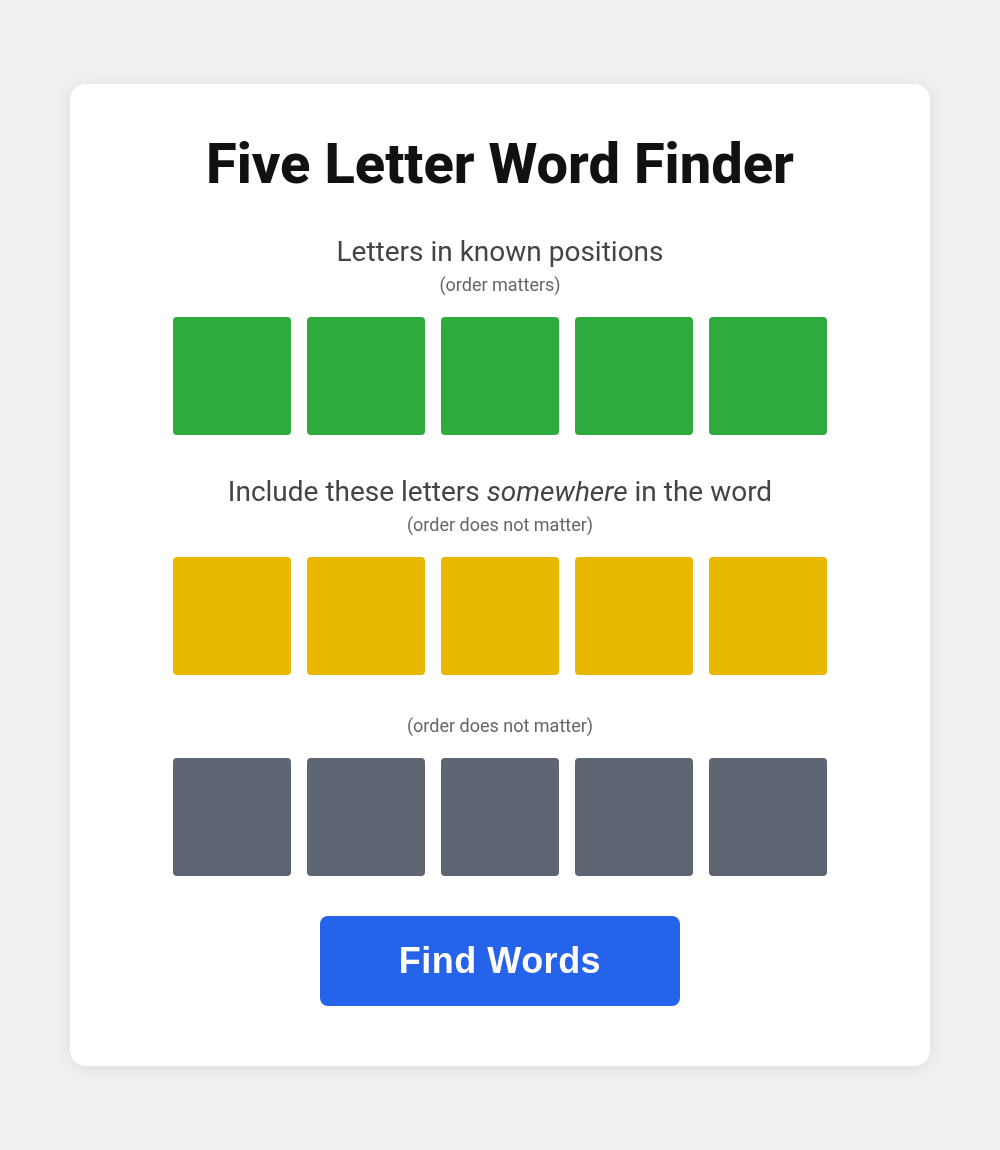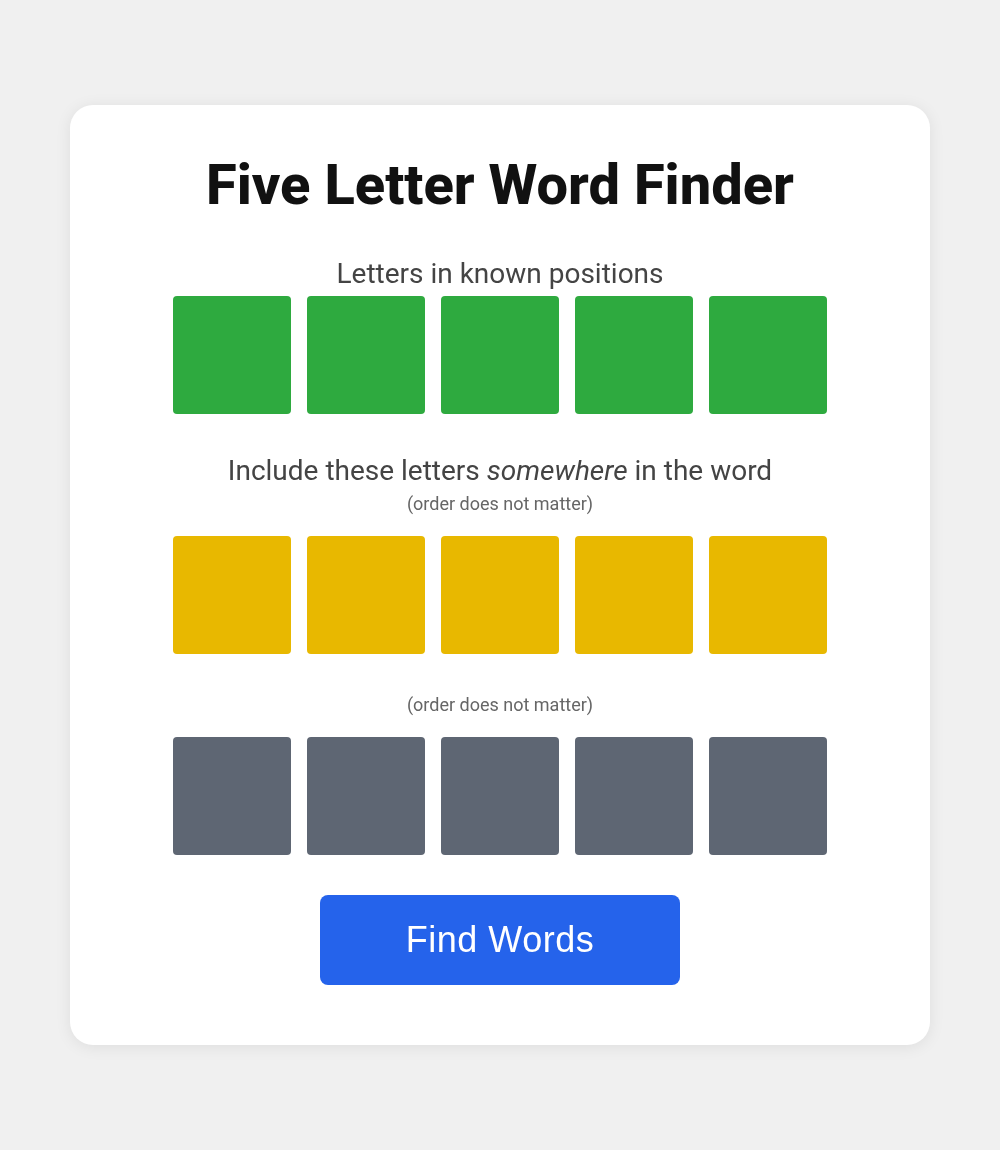--- a/index.html
+++ b/index.html
@@ -13,21 +13,21 @@
       display: flex;
       justify-content: center;
       align-items: center;
       min-height: 1150px;
       width: 1000px;
       font-family: -apple-system, BlinkMacSystemFont, 'Segoe UI', Roboto, Helvetica, Arial, sans-serif;
     }
 
     .card {
       background: #ffffff;
-      border-radius: 23px;
+      border-radius: 16px;
       width: 860px;
       padding: 50px 60px 60px 60px;
       box-shadow: 0 2px 16px rgba(0,0,0,0.08);
     }
 
     .page-title {
       font-size: 56px;
       font-weight: 800;
       color: #111111;
       text-align: center;
@@ -103,35 +103,36 @@
     .find-button {
       display: block;
       margin: 10px auto 0 auto;
       width: 360px;
       height: 90px;
       background-color: #2563eb;
       border: none;
       border-radius: 8px;
       color: #ffffff;
       font-size: 36px;
-      font-weight: 400;
+      font-weight: 700;
       cursor: pointer;
       letter-spacing: 0.5px;
     }
   </style>
 </head>
 <body>
 
 <div class="card">
   <h1 class="page-title">Five Letter Word Finder</h1>
 
   <div class="section">
     <div class="section-title">
       <span>Letters in known positions</span>
     </div>
+    <div class="section-subtitle">(order matters)</div>
     <div class="tiles-row">
       <div class="tile tile-green">
           <input type="text" maxlength="1" style="">
         </div>
       <div class="tile tile-green">
           <input type="text" maxlength="1" style="">
         </div>
       <div class="tile tile-green">
           <input type="text" maxlength="1" style="">
         </div>

